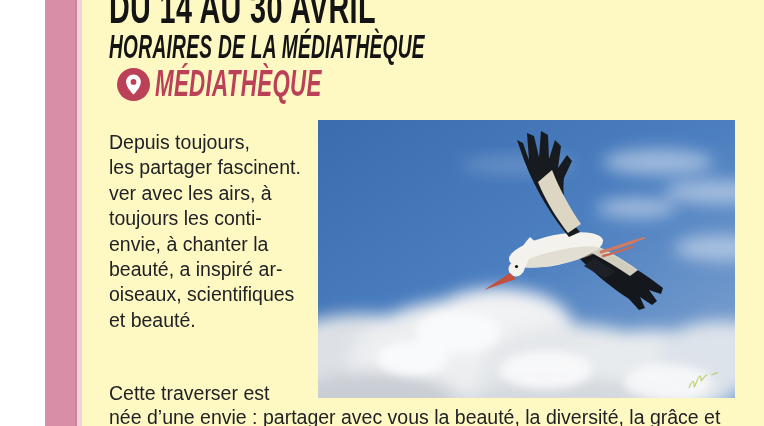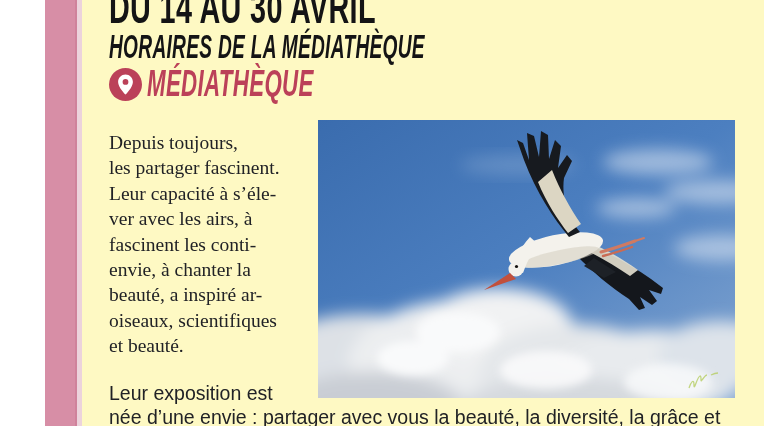--- a/index.html
+++ b/index.html
@@ -33,34 +33,34 @@
     font-size:45px;font-weight:bold;line-height:44px;color:var(--headline);
     white-space:nowrap;letter-spacing:.5px;
     transform:scaleX(.64);transform-origin:left top;
   }
   .subtitle-line{
     position:absolute;top:27px;left:0;
     font-size:33px;font-weight:bold;font-style:italic;line-height:40px;
     color:var(--headline);white-space:nowrap;letter-spacing:.5px;
     transform:scaleX(.58);transform-origin:left top;
   }
-  .venue-row{position:absolute;top:66px;left:0;display:flex;align-items:center;}
+  .venue-row{position:absolute;top:66px;left:8px;display:flex;align-items:center;}
   .pin-icon{width:33px;height:33px;display:block;flex:0 0 auto;}
   .venue-name{
     font-size:36px;font-weight:bold;font-style:italic;line-height:36px;
     color:var(--accent-red);white-space:nowrap;letter-spacing:.5px;
     transform:scaleX(.62);transform-origin:left center;
     margin-left:5px;
   }
 
   .body-col{
     position:absolute;left:64px;top:130px;width:212px;
     font-size:19.5px;line-height:25.4px;color:var(--body-text);
   }
-  .body-col div{white-space:nowrap;font-family:Liberation Serif, serif;}
+  .body-col div{white-space:nowrap;}
   .para2-line1{
     position:absolute;left:64px;top:381px;
     font-size:19.5px;line-height:25.4px;color:var(--body-text);white-space:nowrap;
   }
   .para2-line2{
     position:absolute;left:64px;top:405px;
     font-size:19.5px;line-height:25.4px;color:var(--body-text);white-space:nowrap;
   }
 
   .photo{position:absolute;left:273px;top:120px;width:417px;height:278px;}
@@ -83,30 +83,29 @@
         <path d="M16.5 6.5c-4.1 0-7.4 3.3-7.4 7.4 0 5.5 7.4 12.6 7.4 12.6s7.4-7.1 7.4-12.6c0-4.1-3.3-7.4-7.4-7.4z" fill="#ffffff"></path>
         <circle cx="16.5" cy="13.9" r="2.9" fill="#bb4159"></circle>
       </svg>
       <span class="venue-name">MÉDIATHÈQUE</span>
     </div>
   </div>
 
   <div class="body-col">
     <div>Depuis toujours,</div>
     <div>les partager fascinent.</div>
-    <div>Leur capacité à s’éle-</div>
     <div>ver avec les airs, à</div>
-    <div>fascinent les conti-</div>
+    <div>toujours les conti-</div>
     <div>envie, à chanter la</div>
     <div>beauté, a inspiré ar-</div>
     <div>oiseaux, scientifiques</div>
     <div>et beauté.</div>
   </div>
 
-  <div class="para2-line1">Leur exposition est</div>
+  <div class="para2-line1">Cette traverser est</div>
   <div class="para2-line2">née d’une envie : partager avec vous la beauté, la diversité, la grâce et</div>
 
   <div class="photo">
     <svg viewBox="0 0 417 278">
       <defs>
         <linearGradient id="sky" x1="0" y1="0" x2="1" y2="1">
           <stop offset="0" stop-color="#3a6cae"></stop>
           <stop offset="0.5" stop-color="#4c7fc0"></stop>
           <stop offset="1" stop-color="#83a6d1"></stop>
         </linearGradient>

